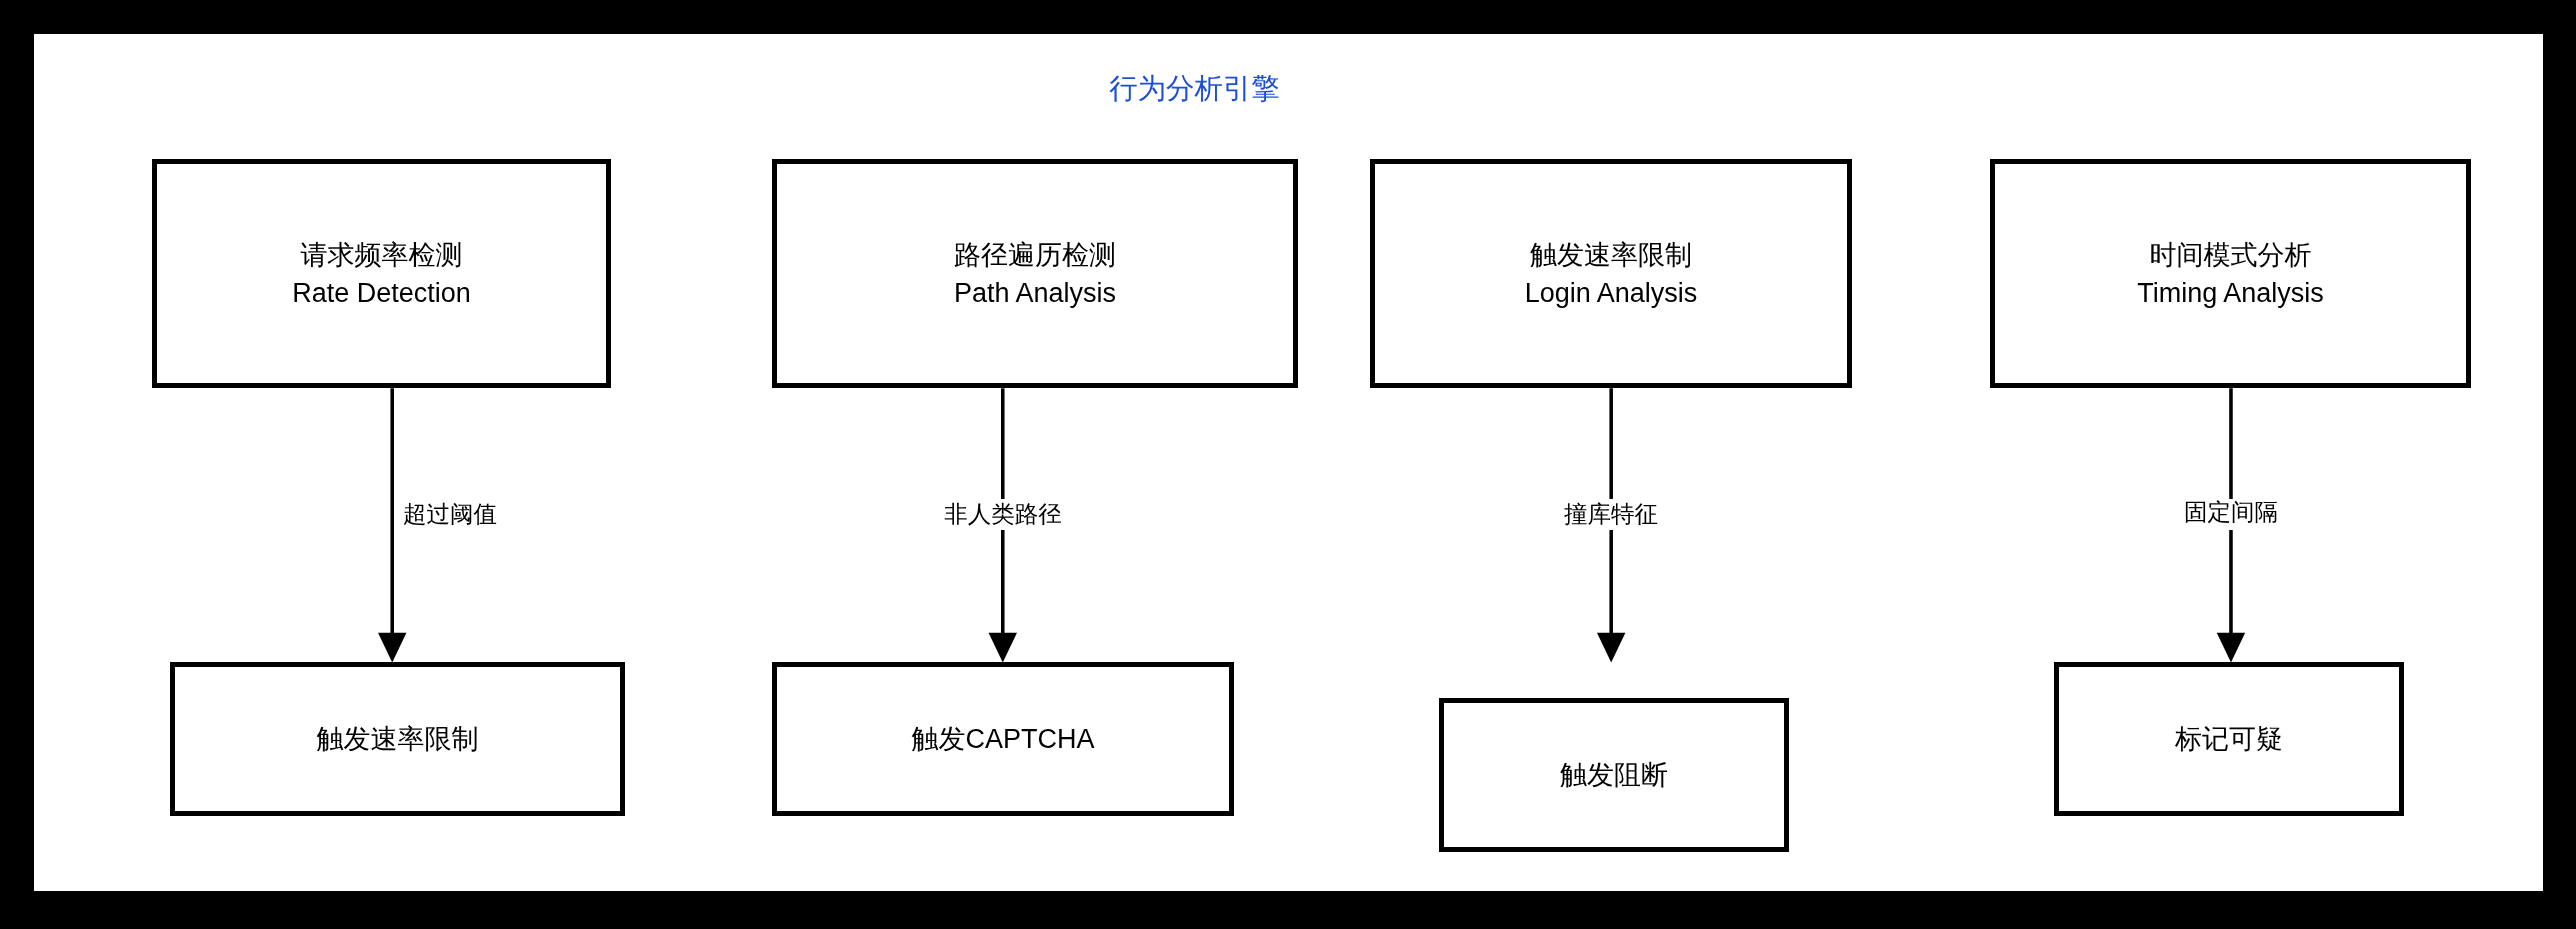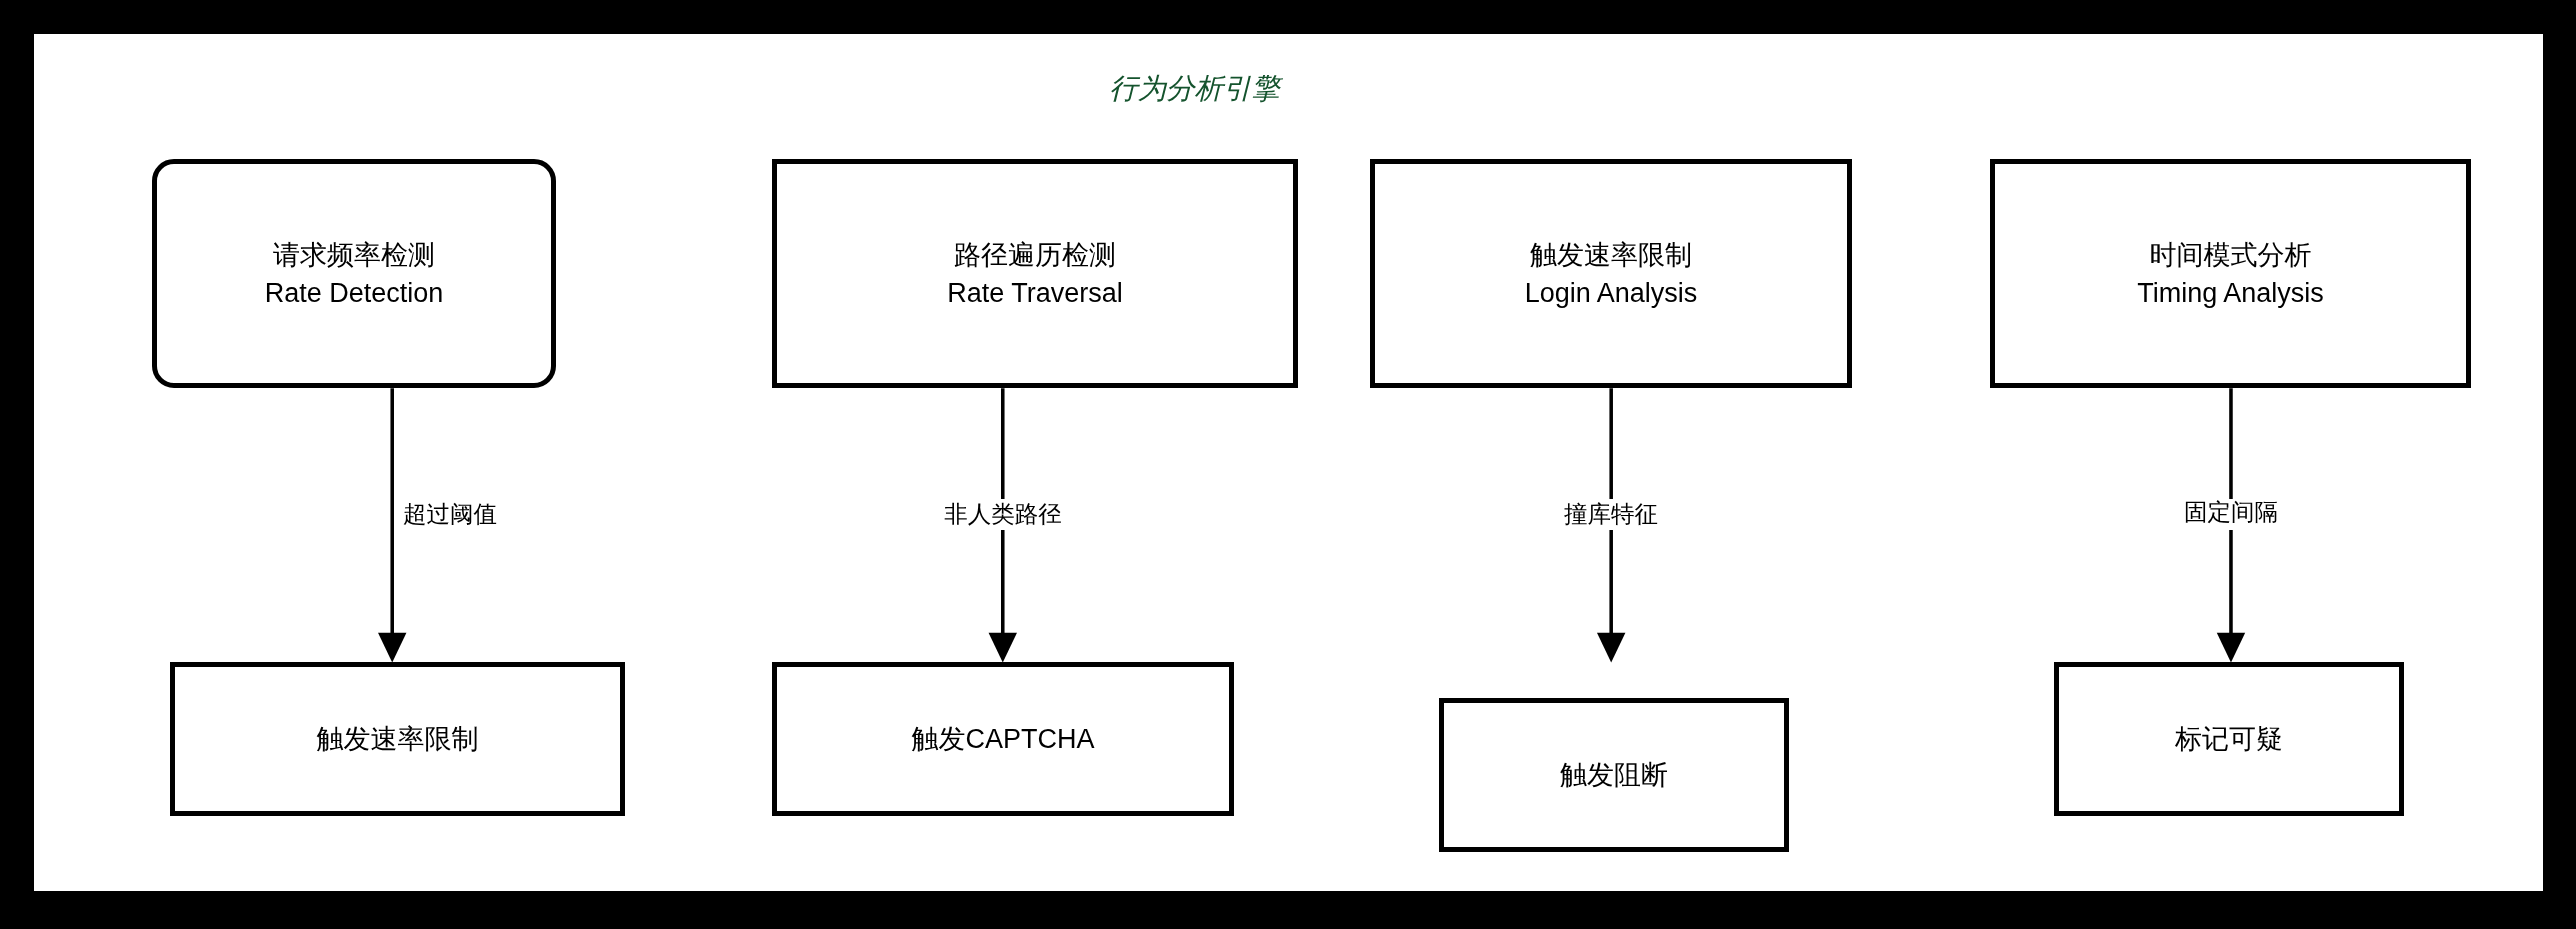--- a/index.html
+++ b/index.html
@@ -36,23 +36,22 @@
 
   
   #diagram-title {
     position: absolute;
     left: 0;
     top: 37px;
     width: 2321px;
     text-align: center;
     font-size: 28.4px;
     line-height: 34px;
-    color: #14532d;
+    color: #1d4ed8;
     white-space: nowrap;
-    font-style: italic;
   }
 
   
   #connector-layer {
     position: absolute;
     left: 0;
     top: 0;
     width: 2509px;
     height: 857px;
     pointer-events: none;
@@ -72,21 +71,21 @@
     text-align: center;
   }
   .node-line {
     font-size: 27px;
     line-height: 38px;
     white-space: nowrap;
   }
 
   
   .node-top { top: 125px; height: 229px; }
-  #node-rate      { left: 118px;  width: 404px; border-radius: 22px; }
+  #node-rate      { left: 118px;  width: 459px; }
   #node-path      { left: 738px; width: 526px; }
   #node-login     { left: 1336px; width: 482px; }
   #node-timing    { left: 1956px; width: 481px; }
 
   
   .node-bottom { top: 628px; height: 154px; border-width: 5.7px; }
   #node-ratelimit { left: 136px;  width: 455px; }
   #node-captcha   { left: 738px; width: 462px; }
   #node-block     { left: 1405px; width: 350px; margin-top: 36px; }
   #node-flag      { left: 2020px; width: 350px; }
@@ -139,21 +138,21 @@
       </g>
     </svg>
 
     <div class="node node-top" id="node-rate">
       <div class="node-line">请求频率检测</div>
       <div class="node-line">Rate Detection</div>
     </div>
 
     <div class="node node-top" id="node-path">
       <div class="node-line">路径遍历检测</div>
-      <div class="node-line">Rate Traversal</div>
+      <div class="node-line">Path Analysis</div>
     </div>
 
     <div class="node node-top" id="node-login">
       <div class="node-line">触发速率限制</div>
       <div class="node-line">Login Analysis</div>
     </div>
 
     <div class="node node-top" id="node-timing">
       <div class="node-line">时间模式分析</div>
       <div class="node-line">Timing Analysis</div>

